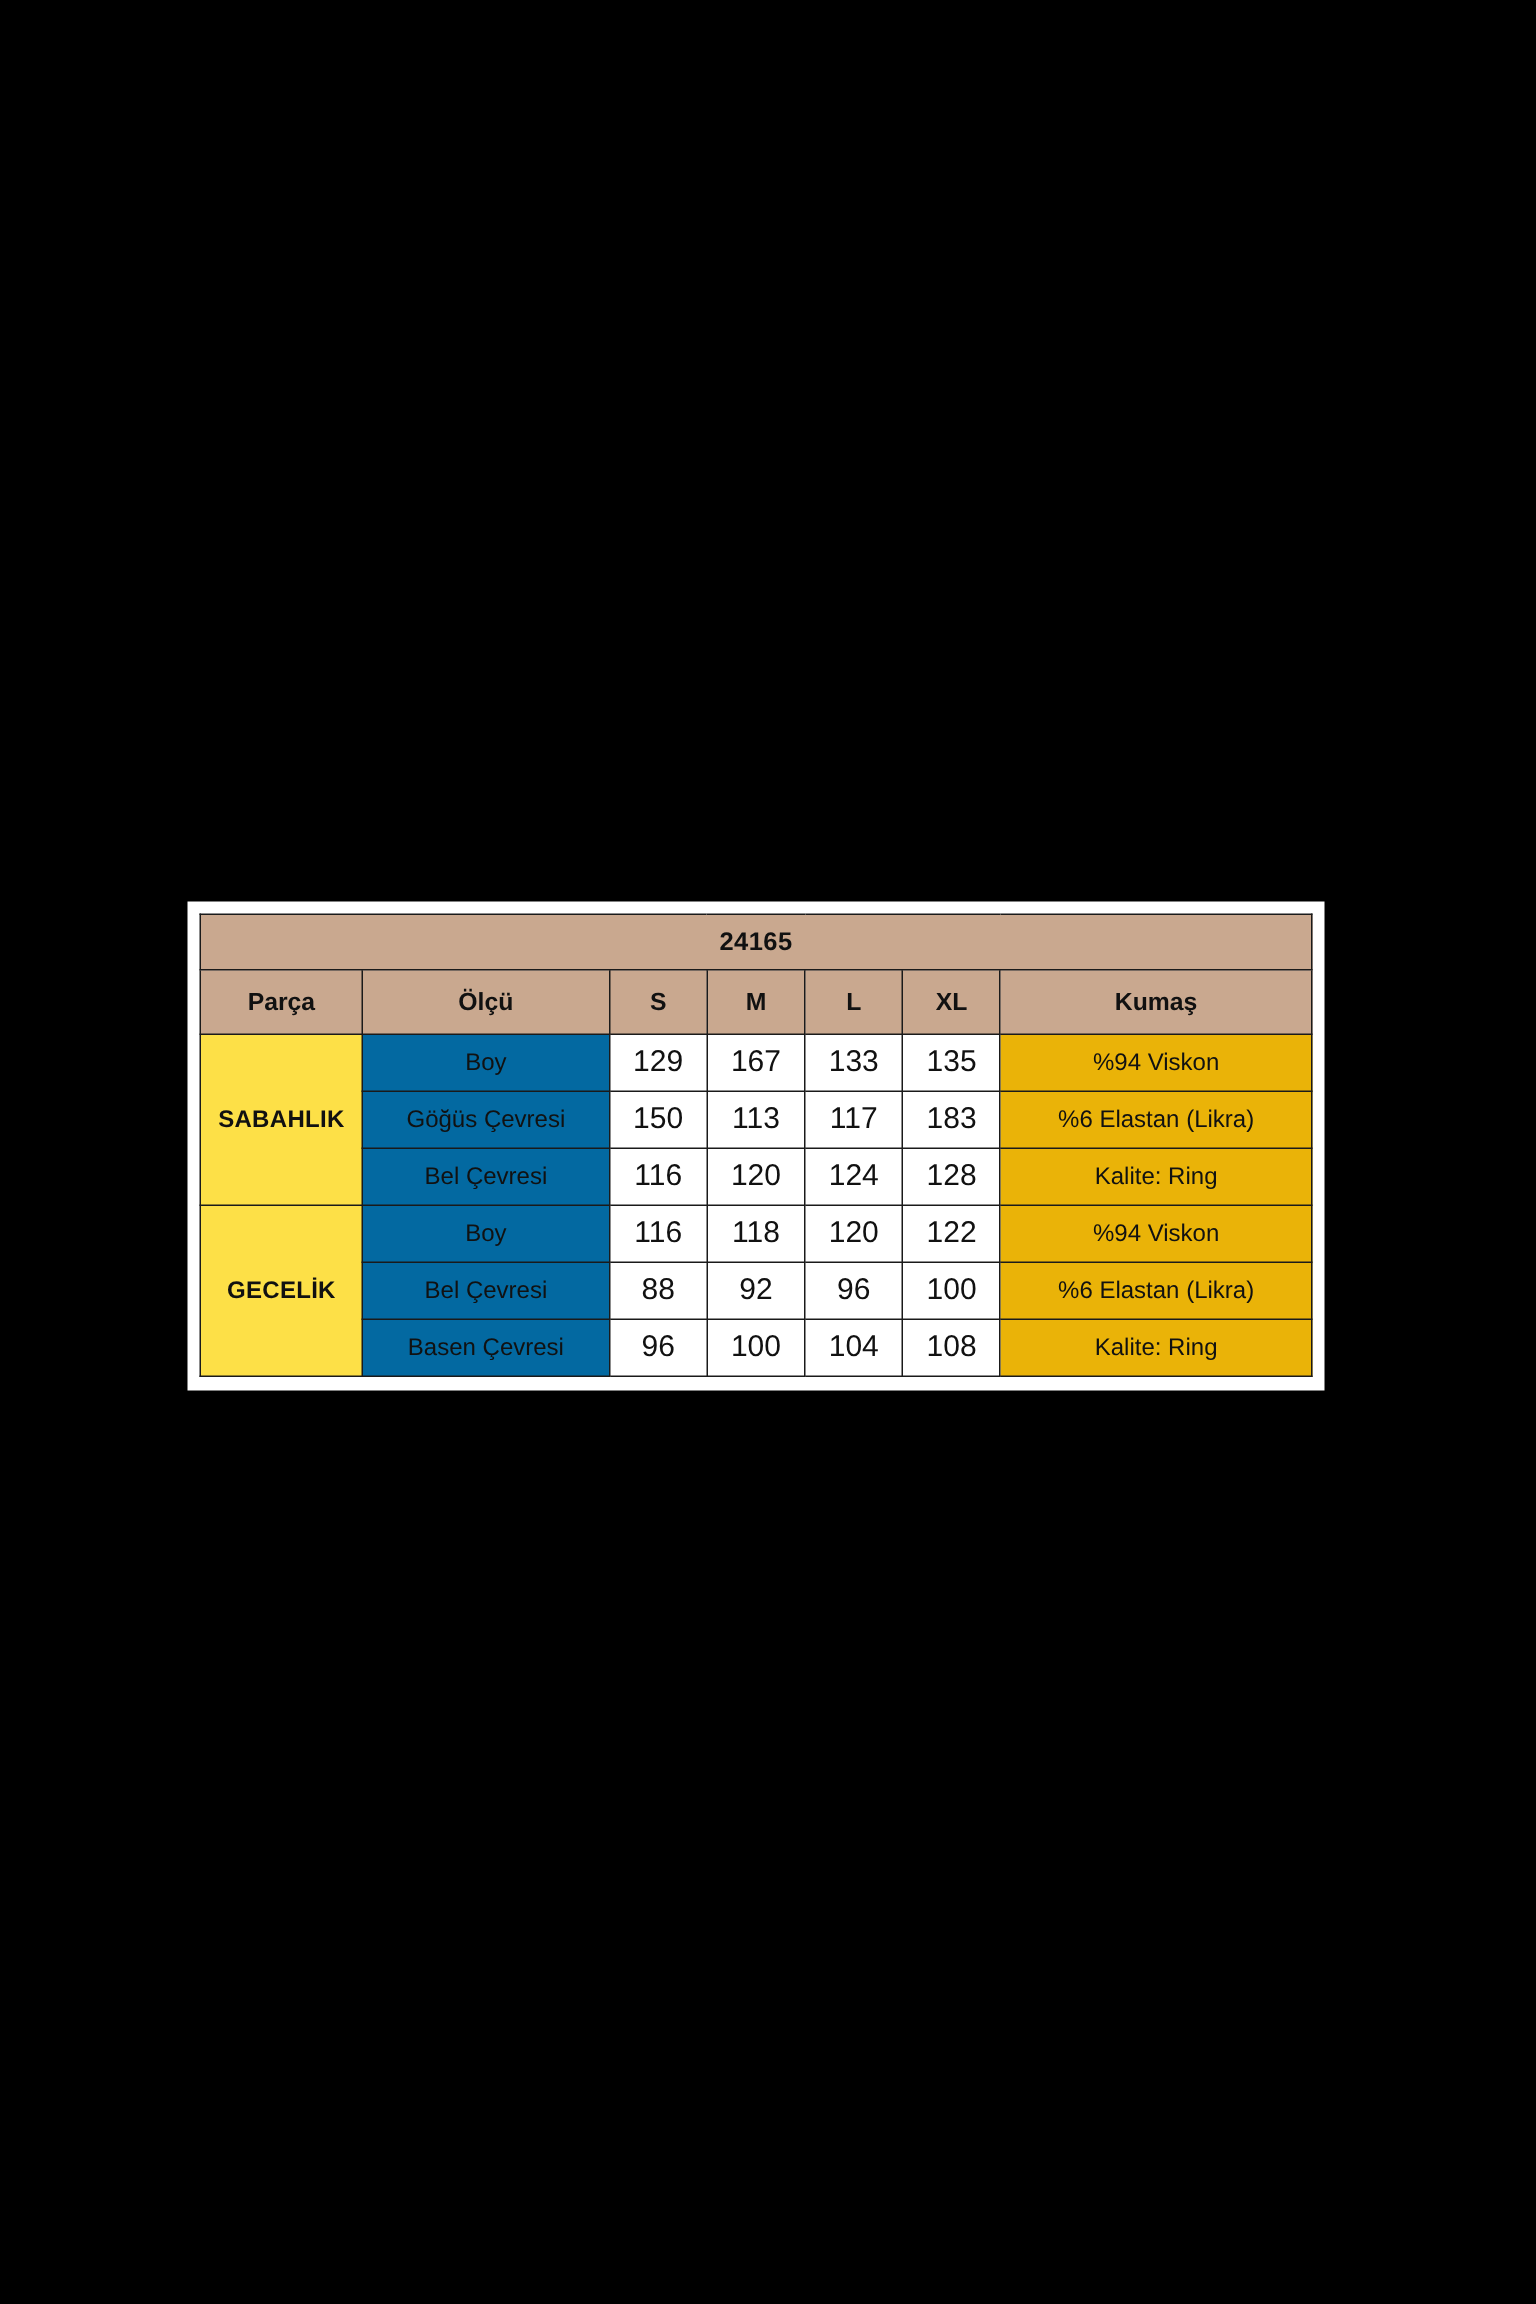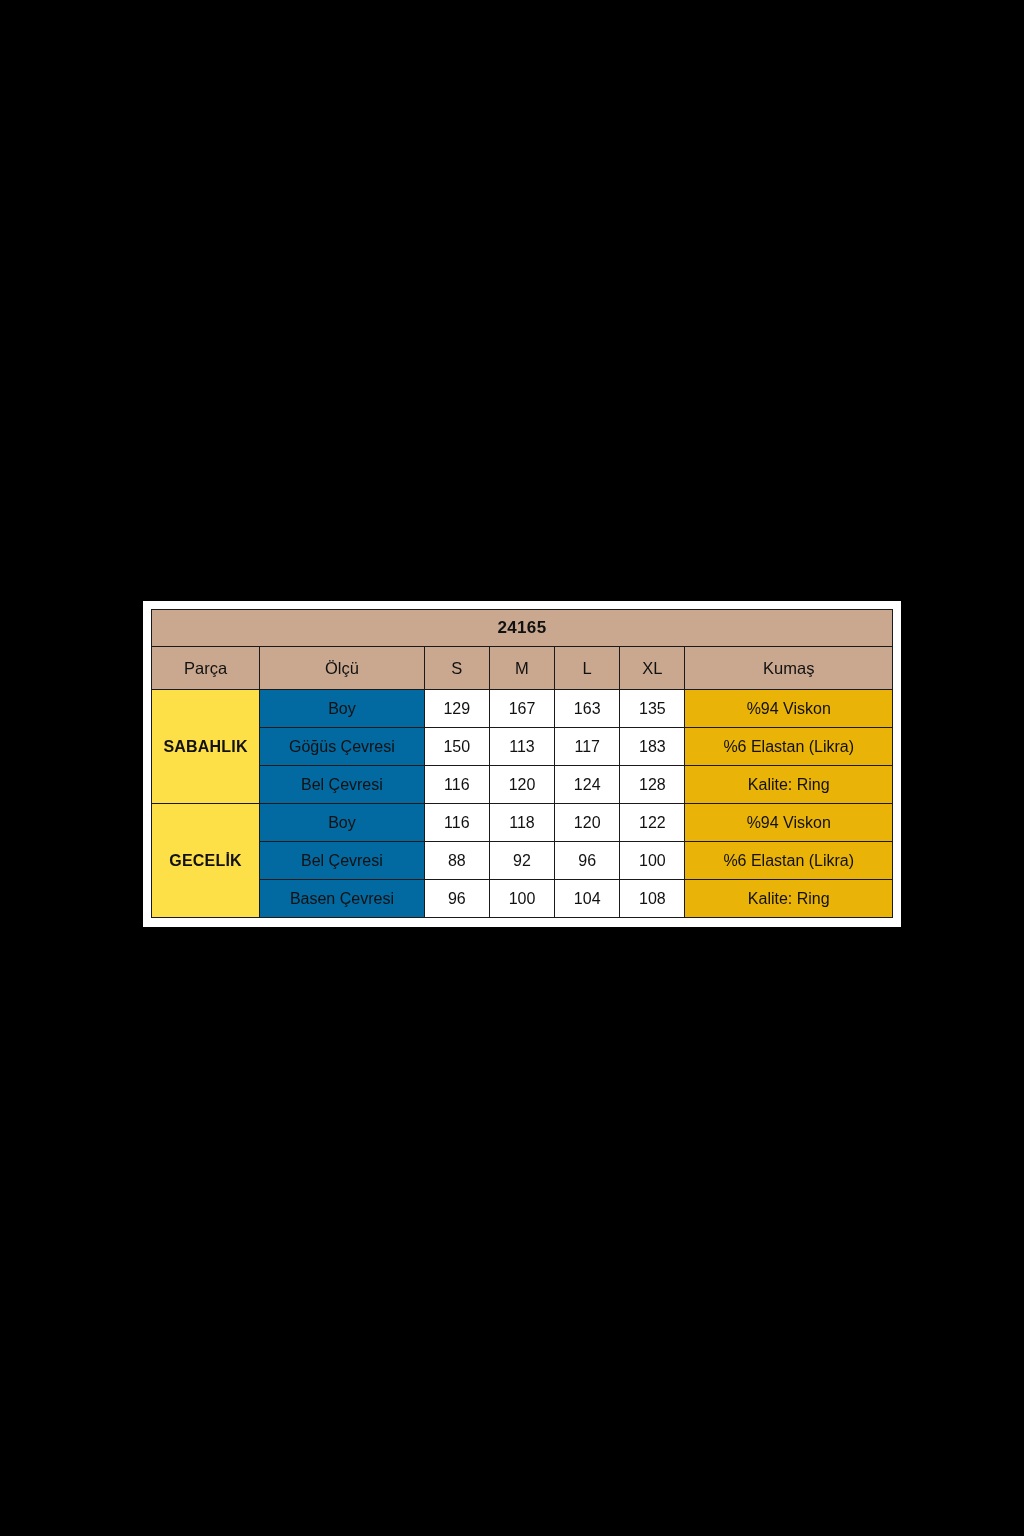--- a/index.html
+++ b/index.html
@@ -10,21 +10,21 @@
   body {
     width: 1024px;
     height: 1536px;
     position: relative;
     font-family: "Liberation Sans", sans-serif;
     overflow: hidden;
   }
 
   .size-chart-wrapper {
     position: absolute;
-    left: 143px;
+    left: 125px;
     top: 601px;
     width: 758px;
     background: #ffffff;
     padding: 8px 8px 9px 8px;
     box-sizing: border-box;
   }
 
   table.size-table {
     width: 100%;
     border-collapse: collapse;
@@ -43,42 +43,42 @@
   .title-cell {
     background: #c9a88f;
     font-weight: bold;
     font-size: 17px;
     height: 36px;
     letter-spacing: 0.3px;
   }
 
   .head-cell {
     background: #c9a88f;
-    font-weight: normal;
+    font-weight: bold;
     font-size: 16.5px;
     height: 42px;
   }
 
   .group-cell {
     background: #fde047;
     font-weight: bold;
     font-size: 16px;
     letter-spacing: 0.2px;
   }
 
   .measure-cell {
     text-align: left;
     padding-left: 8px;
     font-size: 16px;
     height: 37px;
     background: #0369a1;
   }
 
   .value-cell {
-    font-size: 16px;
+    font-size: 20px;
     background: #ffffff;
   }
 
   .fabric-cell {
     text-align: left;
     padding-left: 8px;
     font-size: 16px;
     background: #eab308;
   }
 
@@ -121,21 +121,21 @@
         <td class="head-cell">L</td>
         <td class="head-cell">XL</td>
         <td class="head-cell">Kumaş</td>
       </tr>
 
       <tr>
         <td class="group-cell" rowspan="3">SABAHLIK</td>
         <td class="measure-cell">Boy</td>
         <td class="value-cell">129</td>
         <td class="value-cell">167</td>
-        <td class="value-cell">163</td>
+        <td class="value-cell">133</td>
         <td class="value-cell">135</td>
         <td class="fabric-cell">%94 Viskon</td>
       </tr>
       <tr>
         <td class="measure-cell">Göğüs Çevresi</td>
         <td class="value-cell">150</td>
         <td class="value-cell">113</td>
         <td class="value-cell">117</td>
         <td class="value-cell">183</td>
         <td class="fabric-cell">%6 Elastan (Likra)</td>

